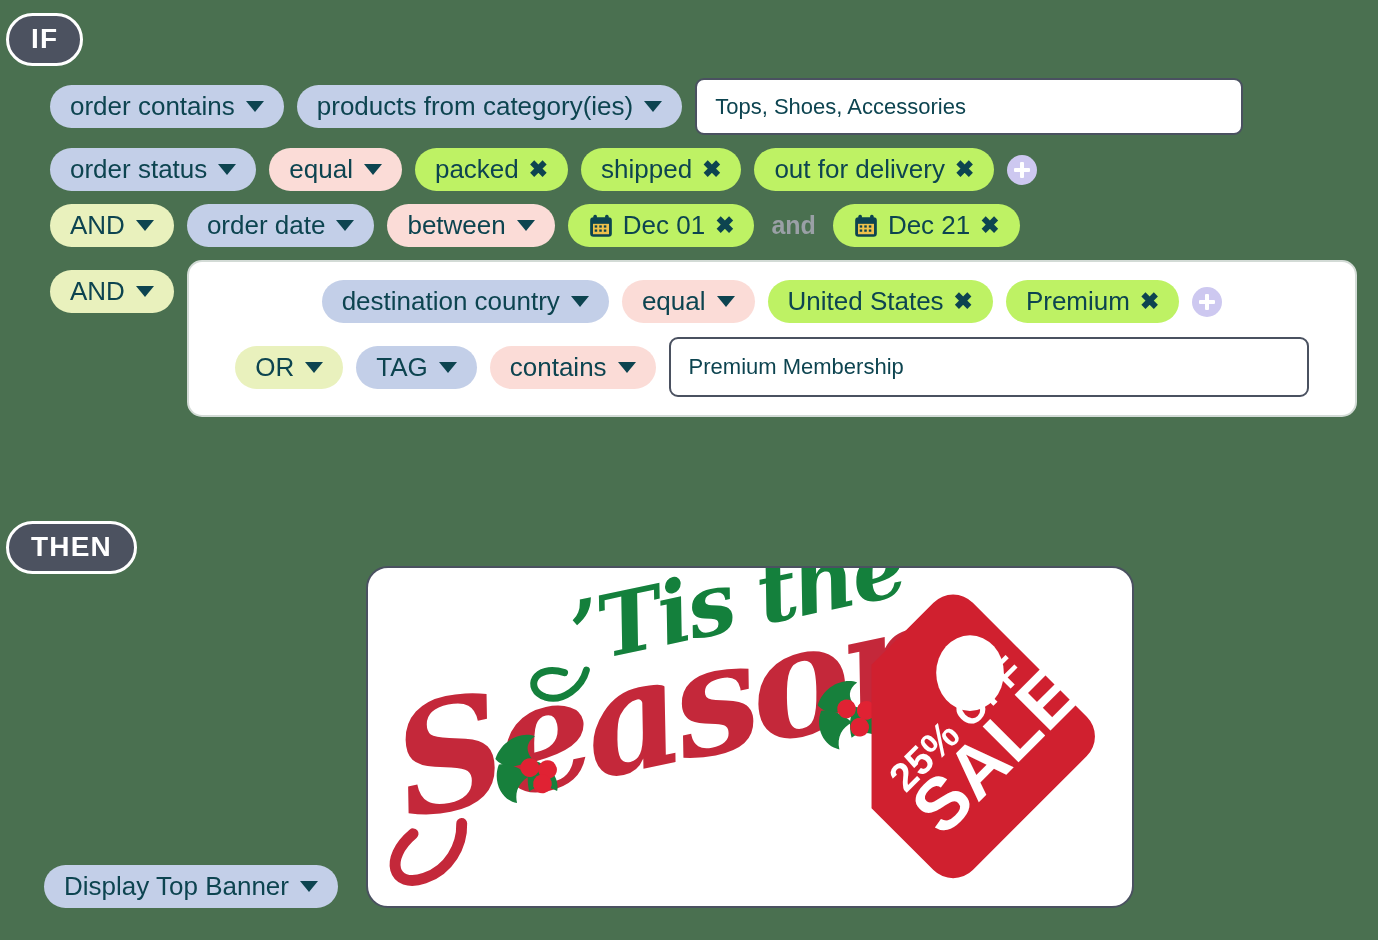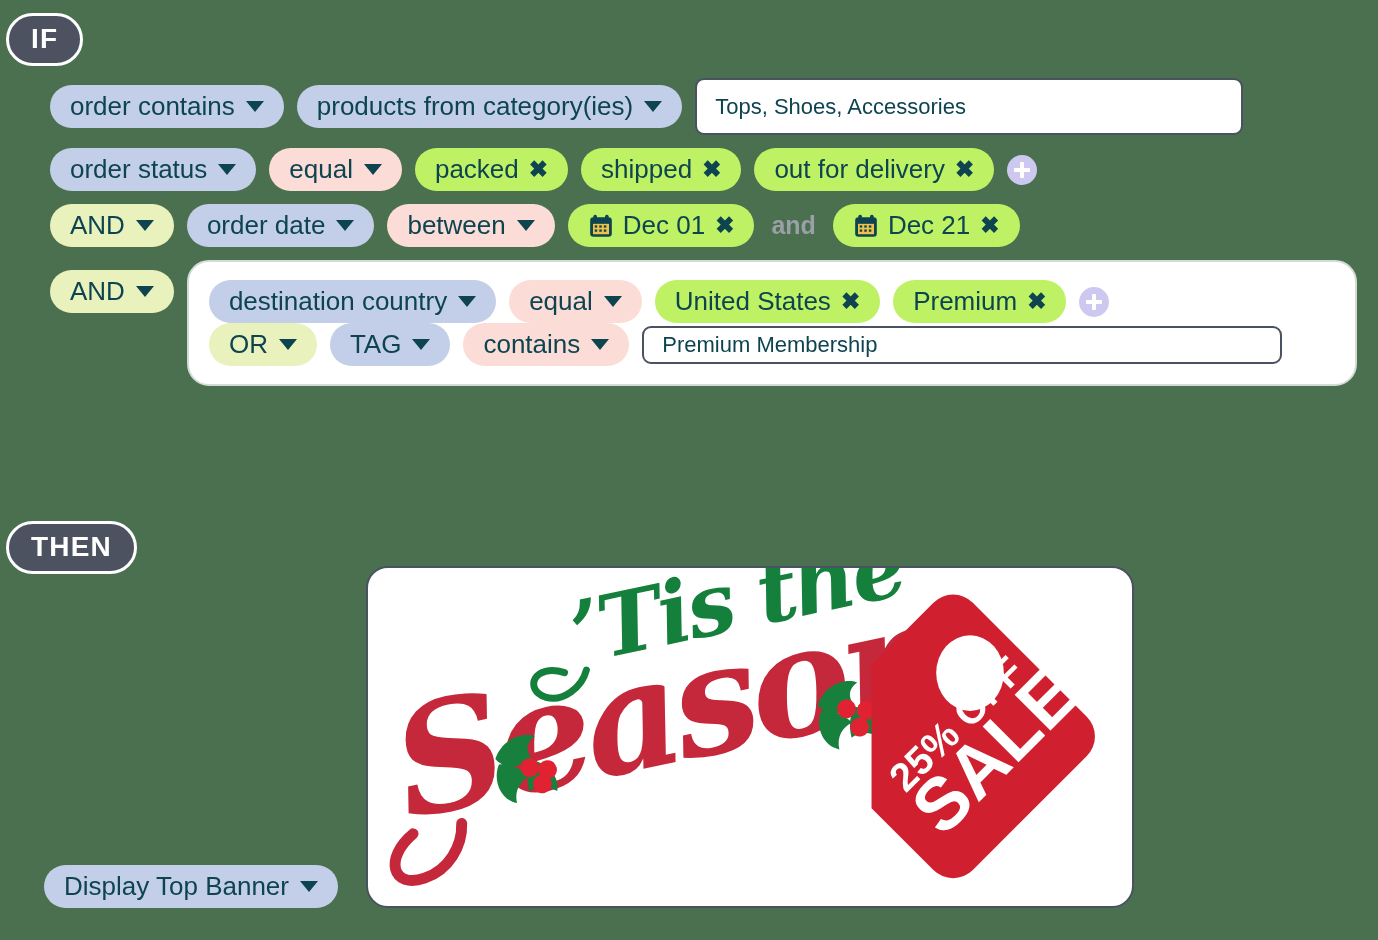--- a/index.html
+++ b/index.html
@@ -120,35 +120,37 @@
     font-size: 25px;
     font-weight: bold;
     color: #9aa0a6;
     padding: 0 4px;
   }
 
   
   .group {
     background: #ffffff;
     border: 2px solid #d3dbd6;
-    border-radius: 22px;
+    border-radius: 15px;
     padding: 18px 20px;
     display: flex;
     flex-direction: column;
-    box-sizing: border-box;
+    gap: 14px;
+    box-sizing: border-box;
+    align-items: center;
   }
 
   
   #if-badge       { position: absolute; left: 6px;  top: 13px; }
   #cond-rows      { position: absolute; left: 50px; top: 78px; display: flex; flex-direction: column; gap: 13px; }
   #then-badge     { position: absolute; left: 6px;  top: 521px; }
   #then-row       { position: absolute; left: 44px; top: 566px; display: flex; align-items: flex-end; gap: 28px; }
 
   .field-cat { width: 548px; height: 57px; }
-  .field-tag { width: 640px; height: 38px; }
+  .field-tag { width: 640px; height: 60px; }
 
   
   .banner-card {
     width: 768px;
     height: 342px;
     background: #ffffff;
     border: 2px solid #4a5160;
     border-radius: 22px;
     position: relative;
     overflow: hidden;

